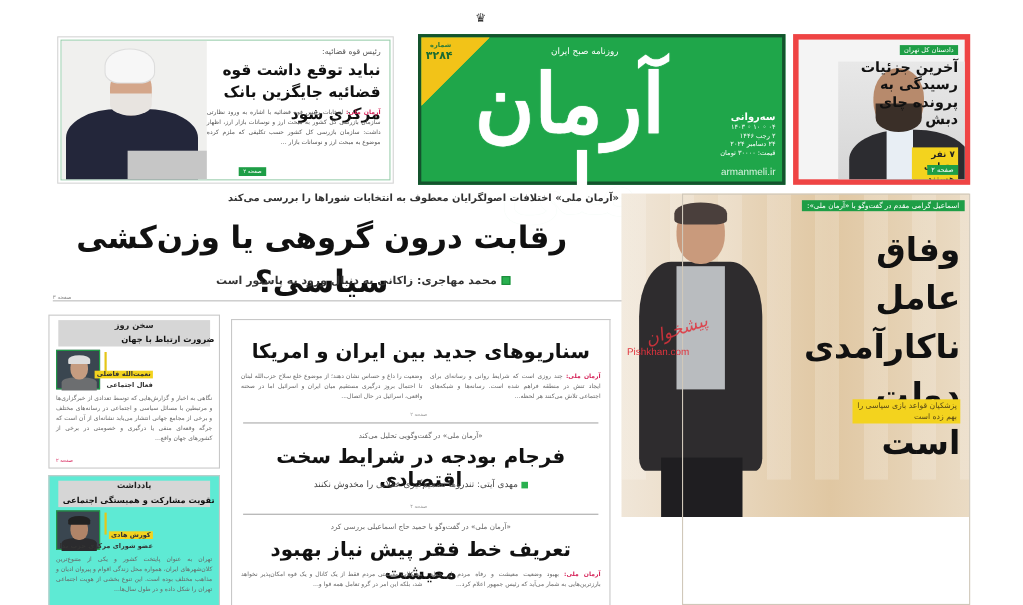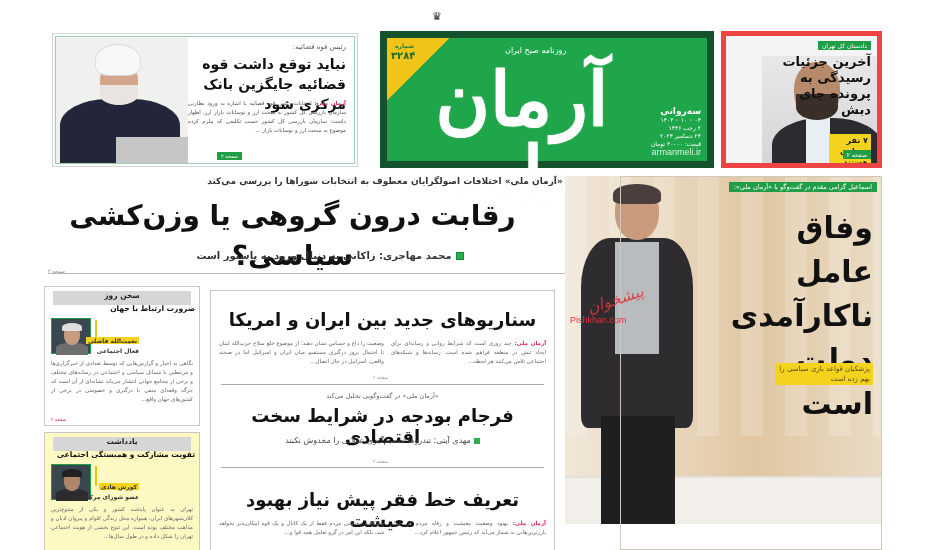--- a/index.html
+++ b/index.html
@@ -5,21 +5,21 @@
     * { box-sizing: border-box; margin: 0; padding: 0; }
     html, body { width: 930px; height: 550px; overflow: hidden; background: #ffffff; }
     body { position: relative; font-family: "DejaVu Sans", sans-serif; direction: rtl; color: #1a1a1a; }
 
     .abs { position: absolute; }
 
     
     .masthead {
       left: 380px; top: 31px; width: 334px; height: 137px;
       background: #1fa64a;
-      border: 7px solid #14532d;
+      border: 3px solid #14532d;
     }
     .issue-corner {
       position: absolute; left: 0; top: 0; width: 62px; height: 62px;
       background: linear-gradient(135deg, #f2c318 0%, #f2c318 50%, transparent 50.5%);
     }
     .issue-label { position: absolute; left: 8px; top: 4px; font-size: 6px; color: #2a7a3a; font-weight: bold; direction: rtl; }
     .issue-num { position: absolute; left: 4px; top: 12px; font-size: 10px; color: #1a6b32; font-weight: bold; }
     .tagline { position: absolute; left: 118px; top: 8px; font-size: 8px; color: #ffffff; }
     .logo-text {
       position: absolute; left: 10px; top: 24px; width: 250px;
@@ -63,21 +63,21 @@
 
     
     .kicker-main { left: 150px; top: 176px; width: 470px; font-size: 9px; font-weight: bold; color: #333; text-align: center; }
     .main-headline { left: 30px; top: 196px; width: 525px; font-size: 28px; font-weight: bold; color: #111; text-align: center; letter-spacing: -0.5px; line-height: 40px; }
     .sub-line { left: 150px; top: 250px; width: 360px; font-size: 10px; font-weight: bold; color: #333; text-align: center; }
     .sub-line .sq { display: inline-block; width: 8px; height: 8px; background: #29b04f; margin-left: 4px; vertical-align: middle; border: 1px solid #1b8a3a; }
     .page-ref { left: 48px; top: 268px; font-size: 5px; color: #888; }
     .hrule { left: 48px; top: 273px; width: 520px; height: 1px; background: #bbb; }
 
     
-    .feature { left: 565px; top: 176px; width: 316px; height: 348px; background: linear-gradient(90deg, #f0e6d8 0%, #e9d8bf 30%, #e0c7a2 60%, #eadbc4 100%); overflow: hidden; }
+    .feature { left: 565px; top: 176px; width: 316px; height: 294px; background: linear-gradient(90deg, #f0e6d8 0%, #e9d8bf 30%, #e0c7a2 60%, #eadbc4 100%); overflow: hidden; }
     .feature-frame { left: 620px; top: 176px; width: 262px; height: 374px; border: 1px solid #d0c8ba; }
     .f-window { position: absolute; left: 0; top: 0; width: 316px; height: 260px; background: repeating-linear-gradient(90deg, rgba(255,255,255,0.18) 0 22px, rgba(0,0,0,0.0) 22px 44px); }
     .f-wall { position: absolute; left: 0; top: 300px; width: 316px; height: 60px; background: #f2efea; border-top: 2px solid #e4e0da; }
     .f-floor { position: absolute; left: 0; top: 350px; width: 316px; height: 24px; background: #d8d2c8; }
     .f-man-head { position: absolute; left: 50px; top: 10px; width: 44px; height: 54px; border-radius: 45% 45% 48% 48%; background: #c99a7c; }
     .f-man-hair { position: absolute; left: 48px; top: 8px; width: 48px; height: 20px; border-radius: 50% 50% 20% 20%; background: #4a3f3c; }
     .f-man-jacket { position: absolute; left: 16px; top: 62px; width: 112px; height: 190px; border-radius: 26% 26% 6% 6%; background: #2e2c2e; }
     .f-man-sweater { position: absolute; left: 50px; top: 66px; width: 44px; height: 112px; background: #b9bcbf; }
     .f-man-pants { position: absolute; left: 36px; top: 240px; width: 74px; height: 128px; background: #1f1e21; }
     .f-tag { position: absolute; right: 4px; top: 6px; font-size: 6.5px; padding: 1px 5px; }
@@ -92,22 +92,22 @@
     .story-head { position: absolute; width: 100%; font-size: 18px; font-weight: bold; color: #111; text-align: center; letter-spacing: -0.3px; }
     .story-body { position: absolute; font-size: 5.5px; line-height: 9px; color: #666; text-align: justify; }
     .story-body .src { color: #d6245a; font-weight: bold; }
     .story-sub { position: absolute; width: 100%; font-size: 8px; color: #444; text-align: center; }
     .story-sub .sq { display: inline-block; width: 6px; height: 6px; background: #29b04f; margin-left: 3px; vertical-align: middle; }
     .story-sep { position: absolute; left: 10px; right: 10px; height: 1px; background: #aaa; }
     .sep-label { position: absolute; font-size: 4.5px; color: #999; }
 
     
     .left-col { left: 44px; top: 286px; width: 156px; height: 140px; border: 1px solid #c8c8c8; background: #fff; }
-    .left-col2 { left: 44px; top: 432px; width: 156px; height: 118px; border: 1px solid #c8c8c8; border-bottom: none; background: #fef9c3; padding-left: 45px; }
-    .col-band { position: absolute; left: 8px; right: 8px; top: 4px; height: 14px; background: #d6d6d6; font-size: 7.5px; font-weight: bold; text-align: center; line-height: 10px; color: #222; }
+    .left-col2 { left: 44px; top: 432px; width: 156px; height: 118px; border: 1px solid #c8c8c8; border-bottom: none; background: #5eead4; padding-left: 45px; }
+    .col-band { position: absolute; left: 8px; right: 8px; top: 4px; height: 24px; background: #d6d6d6; font-size: 7.5px; font-weight: bold; text-align: center; line-height: 10px; color: #222; }
     .col-title { position: absolute; left: 4px; right: 4px; top: 17px; font-size: 7.5px; font-weight: bold; text-align: right; color: #111; }
     .col-photo { position: absolute; left: 6px; top: 31px; width: 40px; height: 36px; background: #3a4650; border: 1px solid #1e9e46; }
     .col-photo .face { position: absolute; left: 12px; top: 6px; width: 16px; height: 20px; border-radius: 45%; background: #c59c80; }
     .col-photo .hair { position: absolute; left: 10px; top: 4px; width: 20px; height: 8px; border-radius: 50% 50% 10% 10%; background: #ddd; }
     .col-photo .shirt { position: absolute; left: 4px; top: 24px; width: 32px; height: 12px; border-radius: 40% 40% 0 0; background: #6c6e70; }
     .col-vline { position: absolute; left: 50px; top: 33px; width: 2px; height: 20px; background: #e5c618; }
     .col-author { position: absolute; right: 60px; top: 50px; font-size: 6px; background: #f3d31e; padding: 0 2px; font-weight: bold; color: #333; }
     .col-role { position: absolute; right: 60px; top: 60px; font-size: 6px; color: #333; font-weight: bold; }
     .col-body { position: absolute; left: 6px; right: 6px; top: 72px; font-size: 5.5px; line-height: 9px; color: #666; text-align: justify; }
     .col-more { position: absolute; left: 6px; bottom: 3px; font-size: 4.5px; color: #d6245a; }
@@ -193,20 +193,21 @@
   <div class="story-body" style="left:8px; top:48px; width:165px;">وضعیت را داغ و حساس نشان دهند؛ از موضوع خلع سلاح حزب‌الله لبنان تا احتمال بروز درگیری مستقیم میان ایران و اسرائیل اما در صحنه واقعی، اسرائیل در حال اتصال...</div>
   <div class="sep-label" style="left:162px; top:84px;">صفحه ۲</div>
   <div class="story-sep" style="top:93px;"></div>
 
   <div class="story-kicker" style="top:101px;">«آرمان ملی» در گفت‌وگویی تحلیل می‌کند</div>
   <div class="story-head" style="top:114px;text-align:center;">فرجام بودجه در شرایط سخت اقتصادی</div>
   <div class="story-sub" style="top:145px;"><span class="sq"></span><span>مهدی آیتی: تندروها تصمیم‌گیری عقلانی را مخدوش نکنند</span></div>
   <div class="sep-label" style="left:162px; top:168px;">صفحه ۴</div>
   <div class="story-sep" style="top:176px;"></div>
 
+  <div class="story-kicker" style="top:184px;">«آرمان ملی» در گفت‌وگو با حمید حاج اسماعیلی بررسی کرد</div>
   <div class="story-head" style="top:198px;">تعریف خط فقر پیش نیاز بهبود معیشت</div>
   <div class="story-body" style="right:8px; top:228px; width:155px;"><span class="src">آرمان ملی:</span> <span>بهبود وضعیت معیشت و رفاه مردم از جمله بارزترین‌هایی به شمار می‌آید که رئیس جمهور اعلام کرد...</span></div>
   <div class="story-body" style="left:8px; top:228px; width:165px;">مشکلات معیشتی مردم فقط از یک کانال و یک قوه امکان‌پذیر نخواهد شد، بلکه این امر در گرو تعامل همه قوا و...</div>
 </div>
 
 <div class="abs left-col">
   <div class="col-band">سخن روز</div>
   <div class="col-title">ضرورت ارتباط با جهان</div>
   <div class="col-photo">
     <div class="shirt"></div>

